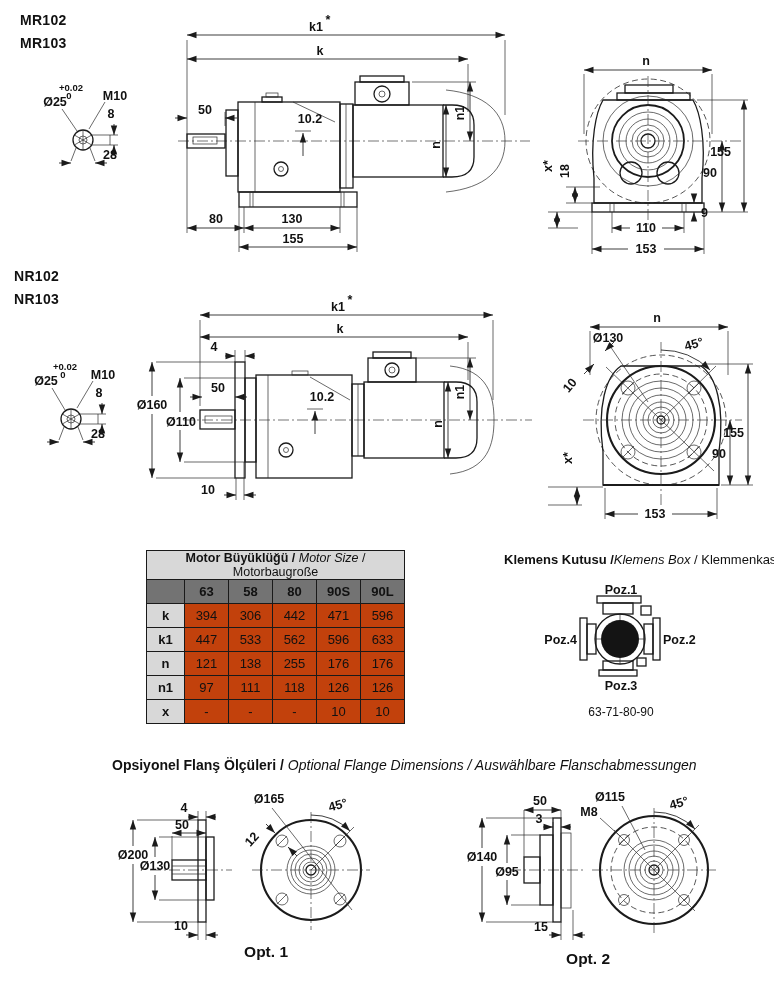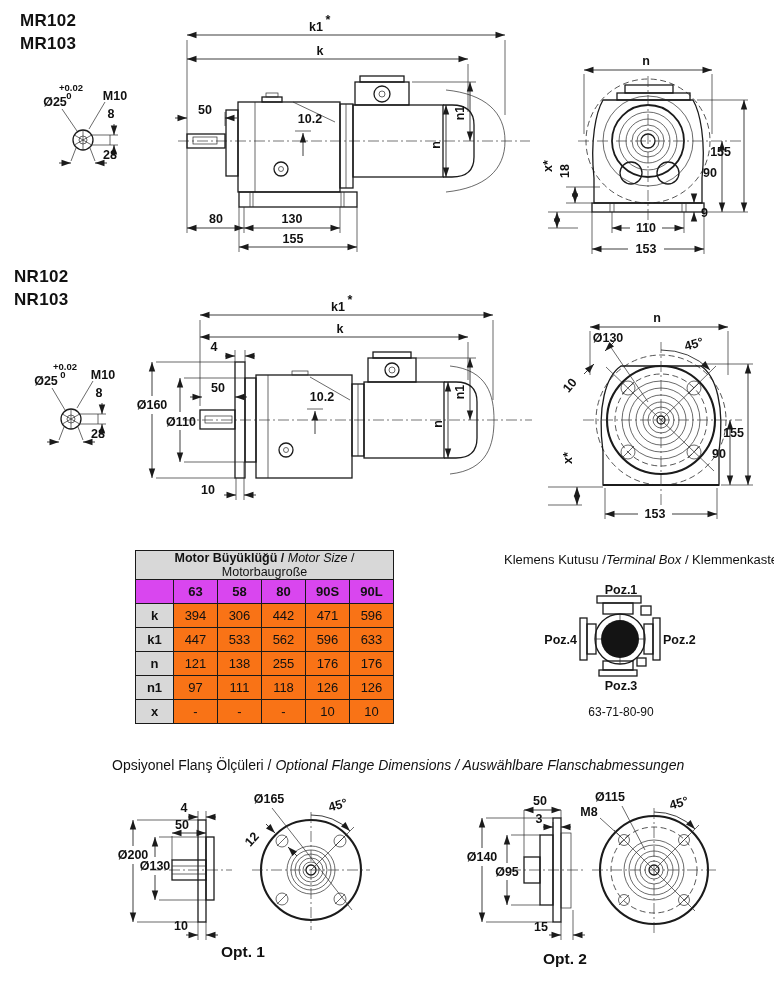--- a/index.html
+++ b/index.html
@@ -1,33 +1,33 @@
 <!DOCTYPE html>
 <html><head>
 <meta charset="utf-8">
 <style>
   html,body{margin:0;padding:0;background:#fff}
   body{width:774px;height:982px;position:relative;overflow:hidden;
        font-family:"Liberation Sans",sans-serif;color:#111}
   .abs{position:absolute}
-  .model-title{font-weight:bold;font-size:17px;line-height:23px;letter-spacing:.3px}
+  .model-title{font-weight:bold;font-size:14px;line-height:23px;letter-spacing:.3px}
   
   table.dims{border-collapse:collapse;table-layout:fixed}
   table.dims td{border:1.5px solid #1a1a1a;text-align:center;vertical-align:middle;
-       font-size:13px;height:23px;padding:0;background:#f97316}
+       font-size:13px;height:23px;padding:0;background:#c2410c}
   table.dims tr.hd td{background:#d8d8d8;font-size:12.5px;height:26px}
-  table.dims tr.sz td{background:#d946ef;font-weight:bold}
+  table.dims tr.sz td{background:#737373;font-weight:bold}
   table.dims td.lbl{background:#d8d8d8;font-weight:bold}
   table.dims .it{font-style:italic;font-weight:normal}
   table.dims .bd{font-weight:bold}
   
   .sec-title{font-size:13px;white-space:nowrap}
-  .sec-title .bd{font-weight:normal}
+  .sec-title .bd{font-weight:bold}
   .sec-title .it{font-style:italic}
-  .opt-cap{font-weight:bold;font-size:15.5px;text-align:center;width:90px}
+  .opt-cap{font-weight:bold;font-size:15.5px;text-align:right;width:90px}
   
   .ln{stroke:#1b1b1b;stroke-width:1.3;fill:none}
   .lh{stroke:#1b1b1b;stroke-width:2.1;fill:none}
   .tn{stroke:#2a2a2a;stroke-width:.7;fill:none}
   .cl{stroke:#3a3a3a;stroke-width:.7;stroke-dasharray:11 3 2 3;fill:none}
   .dsh{stroke:#2a2a2a;stroke-width:.8;stroke-dasharray:6 3.5;fill:none}
   .dim{stroke:#1b1b1b;stroke-width:.85;fill:none;marker-start:url(#as);marker-end:url(#ae)}
   .de{stroke:#1b1b1b;stroke-width:.85;fill:none;marker-end:url(#ae)}
   .ds{stroke:#1b1b1b;stroke-width:.85;fill:none;marker-start:url(#as)}
   text.t{font-family:"Liberation Sans",sans-serif;font-size:12.5px;font-weight:bold;
@@ -490,21 +490,21 @@
 <div class="abs" style="left:20px;top:9px">
   <div class="model-title">MR102</div>
   <div class="model-title">MR103</div>
 </div>
 
 <div class="abs" style="left:14px;top:265px">
   <div class="model-title">NR102</div>
   <div class="model-title">NR103</div>
 </div>
 
-<div class="abs" style="left:135px;top:550px">
+<div class="abs" style="left:146px;top:550px">
   <table class="dims">
     <colgroup>
         <col style="width:38px">
         <col style="width:44px">
         <col style="width:44px">
         <col style="width:44px">
         <col style="width:44px">
         <col style="width:44px">
       </colgroup>
     <tbody>
@@ -557,21 +557,21 @@
       <td>-</td>
       <td>-</td>
       <td>10</td>
       <td>10</td>
     </tr>
   </tbody>
     </table>
 </div>
 
 <div class="abs sec-title" style="left:504px;top:552px">
-  <span class="bd">Klemens Kutusu /</span><span class="it">Terminal Box</span><span> / Klemmenkasten</span>
+  <span class="bd">Klemens Kutusu /</span><span class="it">Klemens Box</span><span> / Klemmenkasten</span>
 </div>
 
 <div class="abs sec-title" style="left:112px;top:757px;font-size:14px">
   <span class="bd">Opsiyonel Flanş Ölçüleri / </span><span class="it">Optional Flange Dimensions</span><span class="it"> / Auswählbare Flanschabmessungen</span>
 </div>
 
 <div class="abs opt-cap" style="left:198px;top:943px">Opt. 1</div>
 <div class="abs opt-cap" style="left:520px;top:950px">Opt. 2</div>
 
 </body></html>

